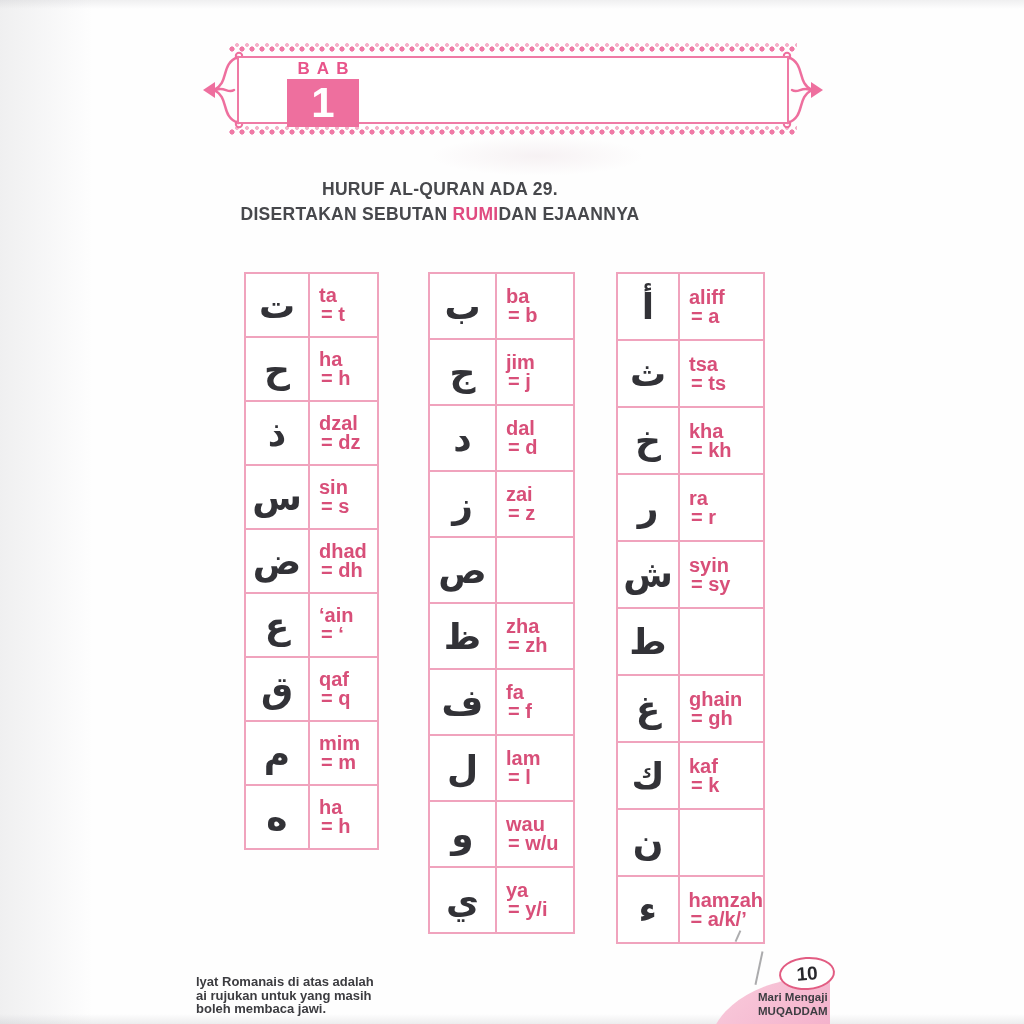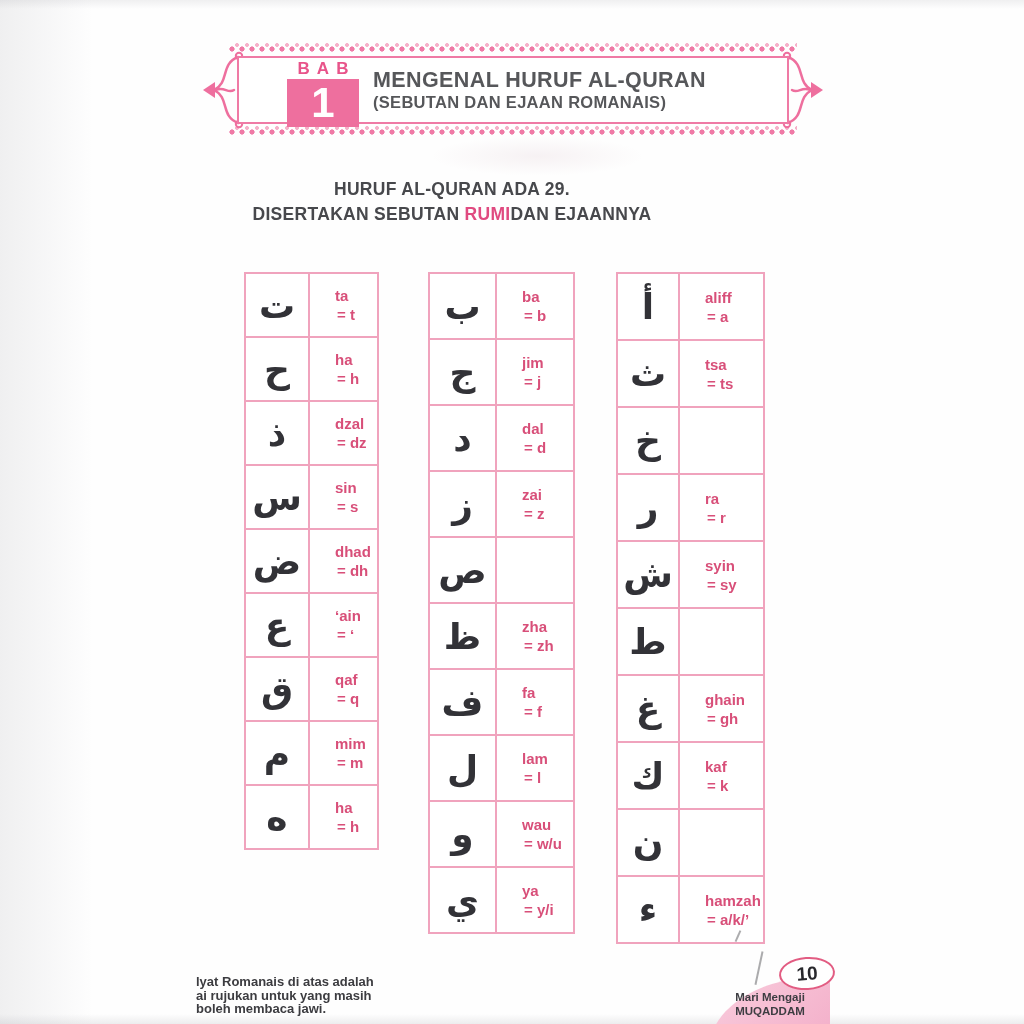--- a/index.html
+++ b/index.html
@@ -19,66 +19,66 @@
 
   
   .banner{position:absolute;left:213px;top:42px;width:600px;height:96px;}
   .lace{position:absolute;left:16px;right:16px;height:13px;
     background-image:
       radial-gradient(circle at 3px 7px, #ef7aa6 2.3px, rgba(0,0,0,0) 2.9px),
       radial-gradient(circle at 8px 3px, #f6b1ca 1.7px, rgba(0,0,0,0) 2.2px);
     background-size:10px 13px;}
   .lace.top{top:0;} .lace.bottom{bottom:0;}
   .banner-inner{position:absolute;left:24px;right:24px;top:14px;bottom:14px;
-    border:2px solid #ef7aa5;background:#fff;display:flex;}
+    border:2px solid #ef7aa5;background:#fff;display:flex;flex-direction:column;}
   .bab-wrap{margin-left:48px;width:72px;display:flex;flex-direction:column;}
   .bab-label{text-align:center;color:#e8548a;font-weight:bold;font-size:17px;
     letter-spacing:7px;padding-left:7px;height:21px;line-height:22px;}
   .bab-num{flex:1;background:#ee6f9e;color:#fff;font-weight:bold;font-size:42px;
     display:flex;align-items:center;justify-content:center;}
   .banner-titles{flex:1;display:flex;flex-direction:column;justify-content:center;
     padding-left:14px;color:#56575a;}
   .bt1{font-weight:bold;font-size:21.5px;letter-spacing:0.4px;}
   .bt2{font-weight:bold;font-size:16.5px;letter-spacing:0.3px;}
   .fl{position:absolute;top:6px;width:44px;height:84px;}
   .fl.left{left:-11px;} .fl.right{right:-11px;transform:scaleX(-1);}
 
   
   .intro{position:absolute;top:177px;left:0;width:880px;text-align:center;
-    font-weight:bold;font-size:17.5px;line-height:25px;color:#47484c;letter-spacing:0.3px;padding-left:12px;}
+    font-weight:bold;font-size:17.5px;line-height:25px;color:#47484c;letter-spacing:0.3px;}
   .intro .hl{color:#e04a80;margin-left:5px;}
 
   
   .ltable{position:absolute;border:2px solid #f0a3bd;background:#fff;}
   .lrow{display:flex;}
   .lrow + .lrow{border-top:2px solid #f0a3bd;}
   .cell.letter{display:flex;align-items:center;justify-content:center;
     border-right:2px solid #f0a3bd;font-family:"DejaVu Sans", sans-serif;
     font-weight:bold;color:#323237;}
   .cell.name{flex:1;display:flex;flex-direction:column;justify-content:center;
-    padding-left:25px;color:#d84f79;font-weight:bold;font-size:15px;line-height:19px;}
+    padding-left:9px;color:#d84f79;font-weight:bold;font-size:20px;line-height:19px;}
   .eq{margin-left:2px;}
   .tbl1{left:244px;top:272px;width:131px;}
   .tbl1 .lrow{height:62px;} .tbl1 .letter{width:62px;font-size:36px;}
   .tbl2{left:428px;top:272px;width:143px;}
   .tbl2 .lrow{height:64px;} .tbl2 .letter{width:65px;font-size:36px;}
   .tbl3{left:616px;top:272px;width:145px;}
   .tbl3 .lrow{height:65px;} .tbl3 .letter{width:60px;font-size:36px;}
 
   
   .note{position:absolute;left:196px;top:975px;font-size:13px;font-weight:bold;
     color:#3c3c40;line-height:13.5px;}
   .corner-clip{position:absolute;left:700px;top:930px;width:130px;height:94px;overflow:hidden;}
   .corner-blob{position:absolute;left:8px;top:48px;width:210px;height:150px;border-radius:50%;
     background:linear-gradient(135deg,#f9cddd,#ee93b7);}
   .page-badge{position:absolute;left:779px;top:957px;width:52px;height:29px;
     border:2.5px solid #e25c82;border-radius:50%;background:#fff;
     display:flex;align-items:center;justify-content:center;
     font-weight:bold;font-size:19px;color:#28282c;transform:rotate(-4deg);}
-  .series{position:absolute;left:728px;top:990px;width:84px;text-align:center;
+  .series{position:absolute;left:758px;top:990px;width:84px;
     font-weight:bold;font-size:11.5px;line-height:14px;color:#3d3d42;}
   .scratch{position:absolute;background:rgba(70,70,75,0.45);width:1.5px;}
   .scratch.s1{left:758px;top:951px;height:34px;transform:rotate(12deg);}
   .scratch.s2{left:737px;top:930px;height:12px;transform:rotate(24deg);}
 </style>
 </head>
 <body>
 
 <div class="page">
 
@@ -108,24 +108,20 @@
         <path d="M14,42 C22,38 26,46 32,42"></path>
       </g>
       <circle cx="37" cy="8" r="3.2" fill="none" stroke="#ee6f9e" stroke-width="2"></circle>
       <circle cx="37" cy="76" r="3.2" fill="none" stroke="#ee6f9e" stroke-width="2"></circle>
     </svg>
     <div class="banner-inner">
       <div class="bab-wrap">
         <div class="bab-label">BAB</div>
         <div class="bab-num">1</div>
       </div>
-      <div class="banner-titles">
-        <div class="bt1">MENGENAL HURUF AL-QURAN</div>
-        <div class="bt2">(SEBUTAN DAN EJAAN ROMANAIS)</div>
-      </div>
     </div>
   </div>
 
   <div class="intro">
     <div>HURUF AL-QURAN ADA 29.</div>
     <div><span>DISERTAKAN SEBUTAN</span><span class="hl">RUMI</span><span>DAN EJAANNYA</span></div>
   </div>
 
   <div class="ltable tbl1">
     <div class="lrow">
@@ -272,20 +268,24 @@
     </div>
     <div class="lrow">
       <div class="cell letter">ث</div>
       <div class="cell name">
         <div>tsa</div>
         <div class="eq">= ts</div>
       </div>
     </div>
     <div class="lrow">
       <div class="cell letter">خ</div>
+      <div class="cell name">
+        <div>kha</div>
+        <div class="eq">= kh</div>
+      </div>
     </div>
     <div class="lrow">
       <div class="cell letter">ر</div>
       <div class="cell name">
         <div>ra</div>
         <div class="eq">= r</div>
       </div>
     </div>
     <div class="lrow">
       <div class="cell letter">ش</div>

